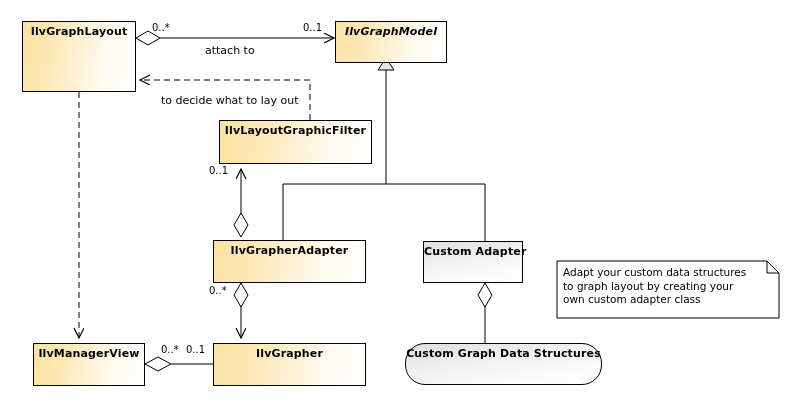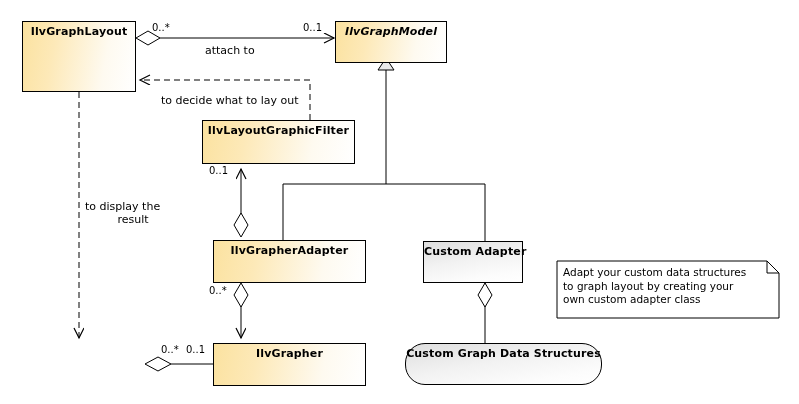--- a/index.html
+++ b/index.html
@@ -156,47 +156,48 @@
   </svg>
 
   <div class="uml-class" style="left:22px; top:21px; width:114px; height:71px;">
     <div class="cls-title">IlvGraphLayout</div>
   </div>
 
   <div class="uml-class abstract" style="left:335px; top:21px; width:112px; height:42px;">
     <div class="cls-title">IlvGraphModel</div>
   </div>
 
-  <div class="uml-class" style="left:202px; top:120px; width:153px; height:44px;">
+  <div class="uml-class" style="left:219px; top:120px; width:153px; height:44px;">
     <div class="cls-title">IlvLayoutGraphicFilter</div>
   </div>
 
   <div class="uml-class" style="left:213px; top:240px; width:153px; height:43px;">
     <div class="cls-title">IlvGrapherAdapter</div>
   </div>
 
   <div class="uml-class gray" style="left:423px; top:241px; width:100px; height:42px;">
     <div class="cls-title">Custom Adapter</div>
   </div>
 
+  <div class="uml-class" style="left:33px; top:343px; width:112px; height:43px;">
+    <div class="cls-title">IlvManagerView</div>
+  </div>
 
   <div class="uml-class" style="left:213px; top:343px; width:153px; height:43px;">
     <div class="cls-title">IlvGrapher</div>
   </div>
 
   <div class="uml-class gray" style="left:405px; top:343px; width:197px; height:42px;border-radius:20px;">
     <div class="cls-title">Custom Graph Data Structures</div>
   </div>
 
   <div class="edge-label" style="left:205px; top:44px;">attach to</div>
 
   <div class="edge-label" style="left:161px; top:94px;">to decide what to lay out</div>
 
-  <div class="edge-label" style="left:85px; top:200px; text-align:center;">to display the
-      result</div>
 
   <div class="mult-label" style="left:152px; top:22px;">0..*</div>
 
   <div class="mult-label" style="left:303px; top:22px;">0..1</div>
 
   <div class="mult-label" style="left:209px; top:165px;">0..1</div>
 
   <div class="mult-label" style="left:209px; top:285px;">0..*</div>
 
   <div class="mult-label" style="left:161px; top:344px;">0..*</div>

